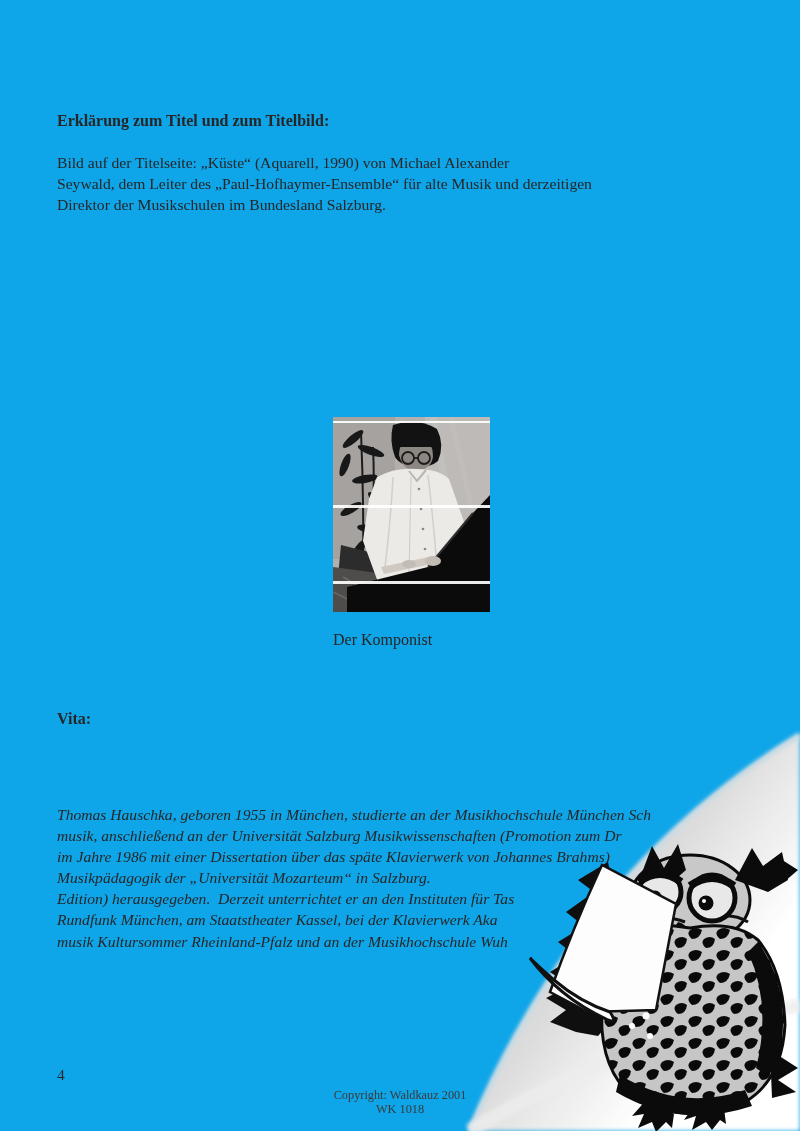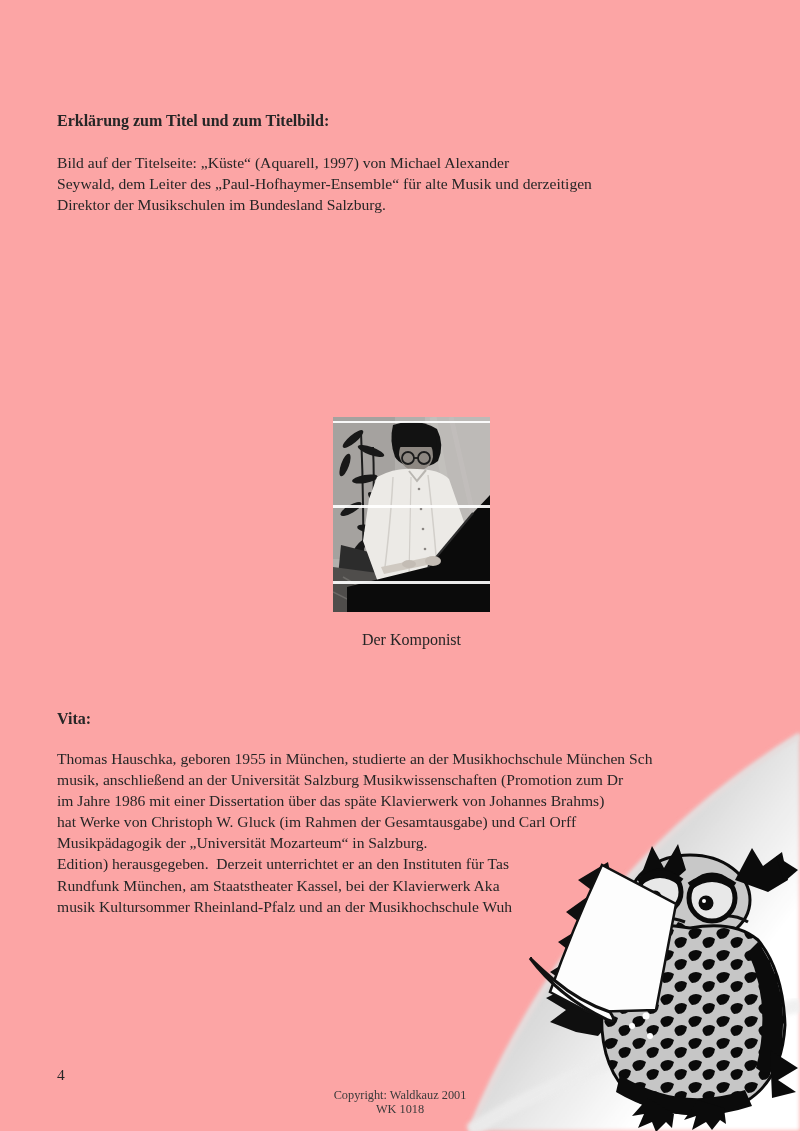--- a/index.html
+++ b/index.html
@@ -1,40 +1,40 @@
 <!DOCTYPE html>
 <html><head>
 <meta charset="utf-8">
 <style>
   html,body{margin:0;padding:0;background:#ffffff;}
   .page{
-    position:relative;width:800px;height:1131px;background:#fca5a5;
+    position:relative;width:800px;height:1131px;background:#0ea5e9;
     font-family:"Liberation Serif","DejaVu Serif",serif;color:#262626;
     overflow:hidden;
   }
   .abs{position:absolute;}
   .heading{font-weight:bold;font-size:16px;white-space:pre;z-index:1;}
   .bodytext{font-size:15.6px;line-height:21.1px;z-index:1;}
   .tline{white-space:pre;height:21.1px;}
-  .caption{font-size:16px;text-align:center;z-index:1;}
+  .caption{font-size:16px;z-index:1;}
   .pagenum{font-size:15.5px;z-index:1;}
   .copyright{font-size:12.3px;line-height:14px;text-align:center;color:#3a3a3a;z-index:1;}
   .photo{z-index:1;}
   .curl{left:0;top:0;width:800px;height:1131px;z-index:5;pointer-events:none;}
   .owl{left:520px;top:840px;width:280px;height:291px;z-index:6;pointer-events:none;}
 </style>
 </head>
 <body>
 
 <div class="page">
 
   <div class="abs heading" style="left:57px;top:112px;">Erklärung zum Titel und zum Titelbild:</div>
 
   <div class="abs bodytext" style="left:57px;top:152px;">
-    <div class="tline">Bild auf der Titelseite: „Küste“ (Aquarell, 1997) von Michael Alexander</div>
+    <div class="tline">Bild auf der Titelseite: „Küste“ (Aquarell, 1990) von Michael Alexander</div>
     <div class="tline">Seywald, dem Leiter des „Paul-Hofhaymer-Ensemble“ für alte Musik und derzeitigen</div>
     <div class="tline">Direktor der Musikschulen im Bundesland Salzburg.</div>
   </div>
 
   <div class="abs photo" style="left:333px;top:417px;width:157px;height:195px;">
     <svg width="157" height="195" viewBox="0 0 157 195">
       <rect x="0" y="0" width="157" height="195" fill="#b2afac"></rect>
       <rect x="0" y="0" width="62" height="142" fill="#a5a29f"></rect>
       <rect x="92" y="0" width="65" height="152" fill="#bdbab7"></rect>
       <path d="M100,0 L128,150" stroke="#c7c4c1" stroke-width="7" opacity="0.55" fill="none"></path>
@@ -84,25 +84,24 @@
       <rect x="0" y="4" width="157" height="2" fill="#ffffff" opacity="0.92"></rect>
       <rect x="0" y="88" width="157" height="3" fill="#ffffff" opacity="0.92"></rect>
       <rect x="0" y="164" width="157" height="3" fill="#ffffff" opacity="0.92"></rect>
     </svg>
   </div>
 
   <div class="abs caption" style="left:333px;top:631px;width:157px;">Der Komponist</div>
 
   <div class="abs heading" style="left:57px;top:710px;">Vita:</div>
 
-  <div class="abs bodytext" style="left:57px;top:748px;">
+  <div class="abs bodytext" style="left:57px;top:804px;font-style:italic;">
     <div class="tline">Thomas Hauschka, geboren 1955 in München, studierte an der Musikhochschule München Sch</div>
     <div class="tline">musik, anschließend an der Universität Salzburg Musikwissenschaften (Promotion zum Dr</div>
     <div class="tline">im Jahre 1986 mit einer Dissertation über das späte Klavierwerk von Johannes Brahms)</div>
-    <div class="tline">hat Werke von Christoph W. Gluck (im Rahmen der Gesamtausgabe) und Carl Orff</div>
     <div class="tline">Musikpädagogik der „Universität Mozarteum“ in Salzburg.</div>
     <div class="tline">Edition) herausgegeben.  Derzeit unterrichtet er an den Instituten für Tas</div>
     <div class="tline">Rundfunk München, am Staatstheater Kassel, bei der Klavierwerk Aka</div>
     <div class="tline">musik Kultursommer Rheinland-Pfalz und an der Musikhochschule Wuh</div>
   </div>
 
   <div class="abs pagenum" style="left:57px;top:1066px;">4</div>
 
   <div class="abs copyright" style="left:270px;top:1088px;width:260px;">
     <div>Copyright: Waldkauz 2001</div>

